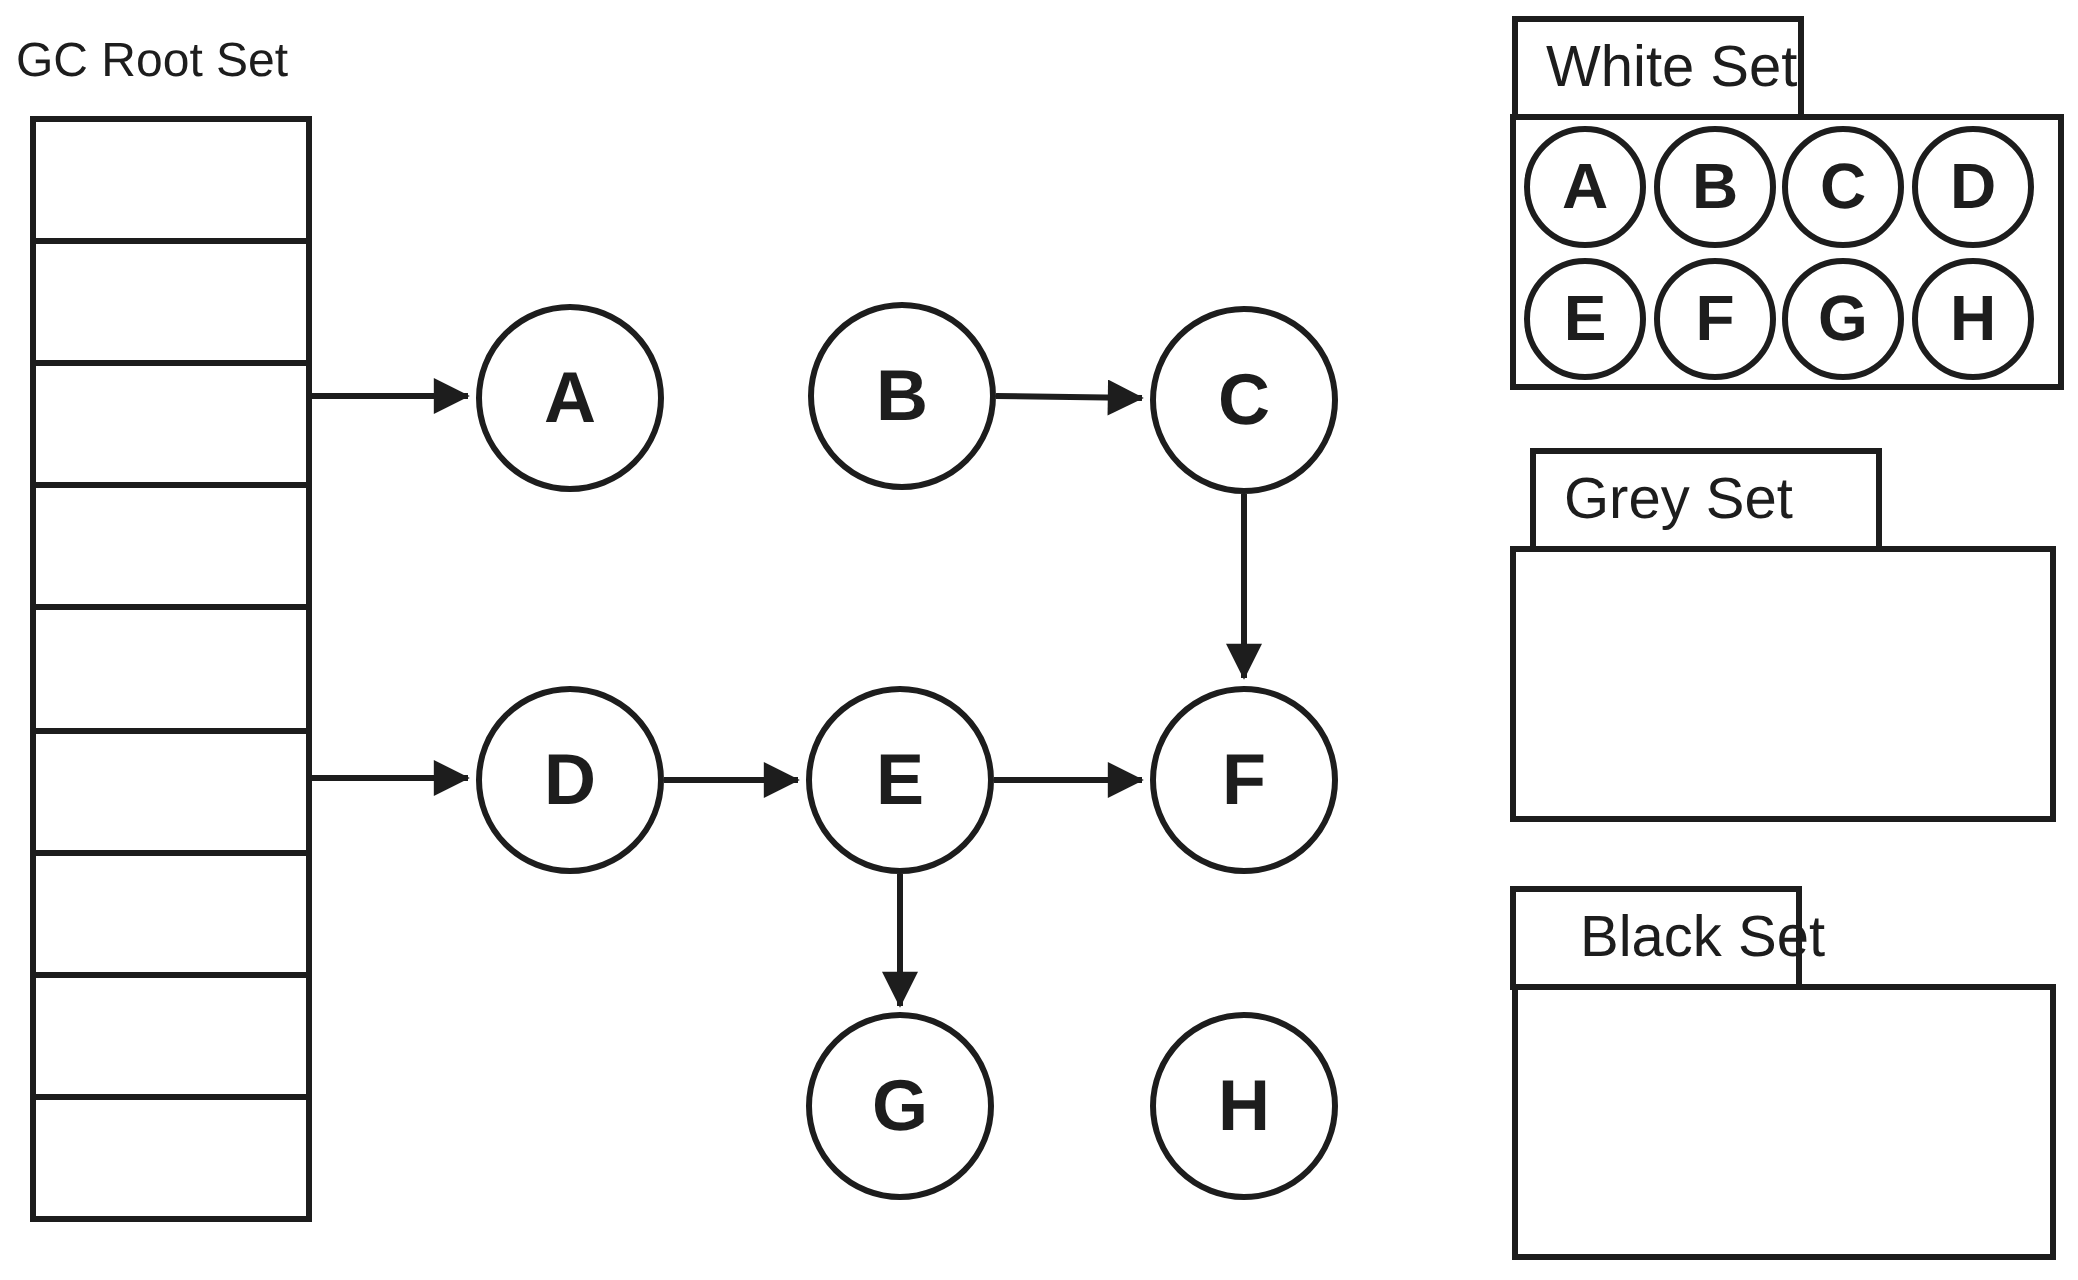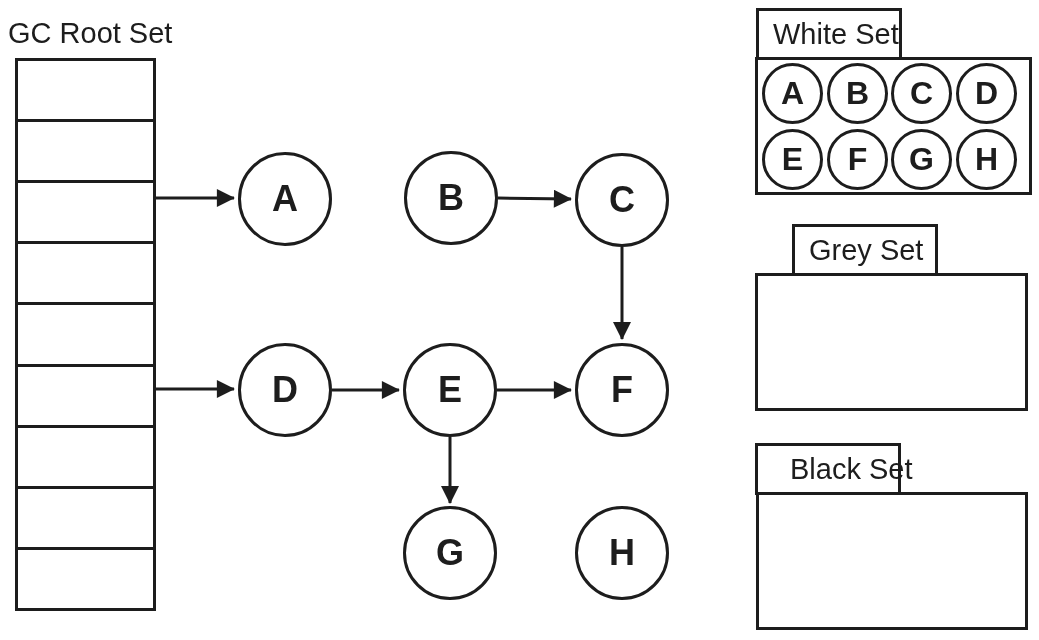--- a/index.html
+++ b/index.html
@@ -9,21 +9,21 @@
     position: relative;
     width: 1039px; height: 640px;
     background: var(--bg, #ffffff);
     font-family: "Liberation Sans", sans-serif;
     color: var(--ink, #1d1d1d);
     overflow: hidden;
   }
   .plain-label {
     position: absolute;
     left: 8px; top: 17px;
-    font-size: 29px;
+    font-size: 24px;
     letter-spacing: 0px;
     white-space: nowrap;
   }
   .root-table {
     position: absolute;
     left: 15px; top: 58px;
     width: 141px; height: 553px;
     border: 3px solid var(--ink, #1d1d1d);
     box-sizing: border-box;
     display: flex; flex-direction: column;
@@ -128,21 +128,21 @@
         <div class="member" style="left: 69px; top: 3px;">B</div>
         <div class="member" style="left: 133px; top: 3px;">C</div>
         <div class="member" style="left: 198px; top: 3px;">D</div>
         <div class="member" style="left: 4px; top: 69px;">E</div>
         <div class="member" style="left: 69px; top: 69px;">F</div>
         <div class="member" style="left: 133px; top: 69px;">G</div>
         <div class="member" style="left: 198px; top: 69px;">H</div>
       </div>
   </div>
 
-  <div class="folder-tab" style="left:792px; top:224px; width:146px; height:52px;">
+  <div class="folder-tab" style="left:765px; top:224px; width:176px; height:52px;">
     <span>Grey Set</span>
   </div>
   <div class="folder-box" style="left:755px; top:273px; width:273px; height:138px;">
     <div id="grey-members"></div>
   </div>
 
   <div class="folder-tab" style="left:755px; top:443px; width:146px; height:52px;padding-left:32px;">
     <span>Black Set</span>
   </div>
   <div class="folder-box" style="left:756px; top:492px; width:272px; height:138px;">

